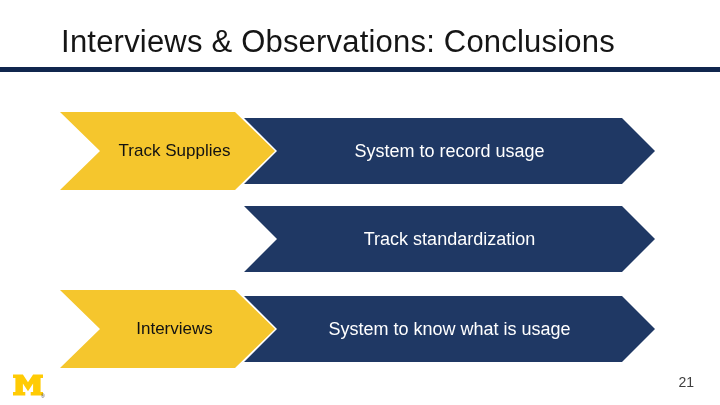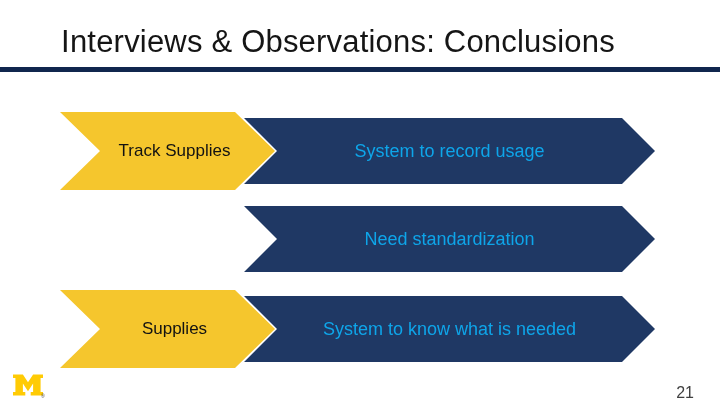--- a/index.html
+++ b/index.html
@@ -41,33 +41,33 @@
     font-size:17px;line-height:20px;color:#121212;
   }
   .arrow-navy{
     position:absolute;left:184px;top:6px;width:411px;height:66px;
     background:#1F3864;
     clip-path:polygon(0px 0px,378px 0px,411px 33px,378px 66px,0px 66px,33px 33px);
     display:flex;align-items:center;justify-content:center;
   }
   .arrow-navy .label{
     text-align:center;
-    font-size:18px;line-height:21px;color:#0ea5e9;
+    font-size:18px;line-height:21px;color:#ffffff;
   }
 
   
   .logo{position:absolute;left:13px;top:374px;width:30px;height:22px;}
   .logo svg{display:block;width:30px;height:22px;}
   .reg-mark{
     position:absolute;left:41px;top:394px;
     font-size:5px;color:#444;line-height:5px;
   }
   .page-number{
-    position:absolute;right:26px;top:384px;
-    font-size:16px;color:#3F3F3F;margin-left:48px;
+    position:absolute;right:26px;top:374px;
+    font-size:14px;color:#3F3F3F;margin-left:48px;
   }
 </style>
 </head>
 <body>
 
 <div class="slide">
 
   <div class="title">Interviews &amp; Observations: Conclusions</div>
   <div class="divider"></div>
 
@@ -77,30 +77,30 @@
       <div class="arrow-navy">
         <div class="label">System to record usage</div>
       </div>
       <div class="arrow-yellow">
         <div class="label">Track Supplies</div>
       </div>
     </div>
 
     <div class="row r1">
       <div class="arrow-navy">
-        <div class="label">Need standardization</div>
+        <div class="label">Track standardization</div>
       </div>
     </div>
 
     <div class="row r2">
       <div class="arrow-navy">
-        <div class="label">System to know what is needed</div>
+        <div class="label">System to know what is usage</div>
       </div>
       <div class="arrow-yellow">
-        <div class="label">Supplies</div>
+        <div class="label">Interviews</div>
       </div>
     </div>
 
   </div>
 
   <div class="logo">
     <svg viewBox="0 0 100 70" xmlns="http://www.w3.org/2000/svg">
       <path fill="#FFCB05" d="M0,0 H33 L50,26 L67,0 H100 V12 H92 V58 H100 V70 H59 V58 H67 V30 L50,56 L33,30 V58 H41 V70 H0 V58 H8 V12 H0 Z"></path>
     </svg>
   </div>

